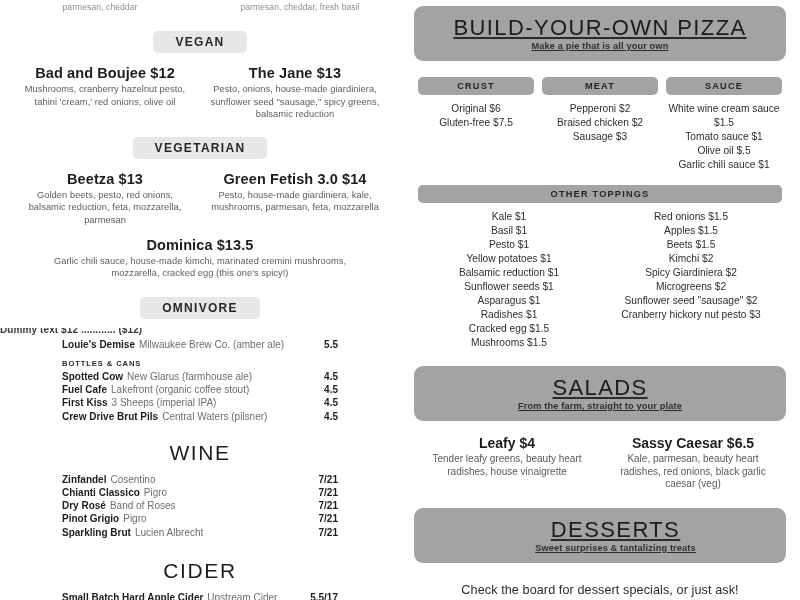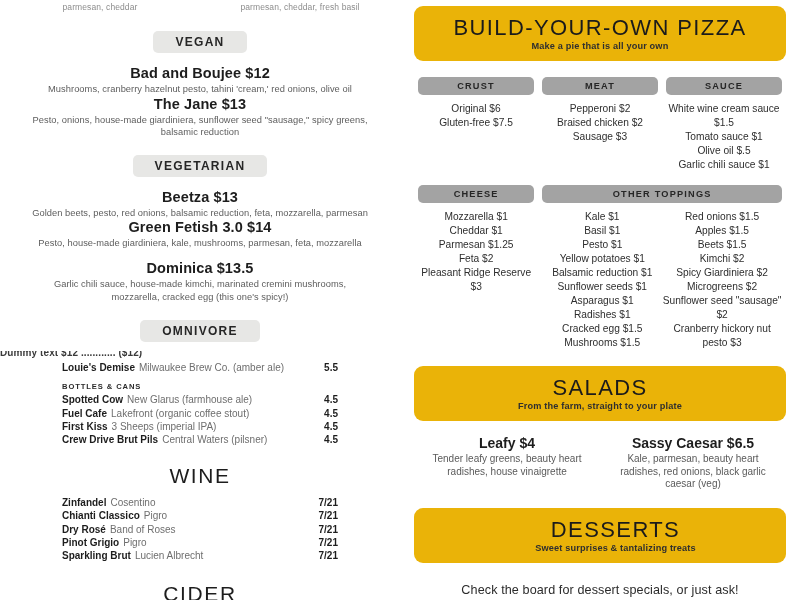--- a/index.html
+++ b/index.html
@@ -37,21 +37,21 @@
     padding: 4px 22px;
     font-size: 12px;
     font-weight: 700;
     letter-spacing: 1.3px;
     color: #262626;
     text-align: center;
     white-space: nowrap;
   }
 
   
-  .pizza-pair { display: flex; padding: 0 10px; flex-direction: column; }
+  .pizza-pair { display: flex; padding: 0 10px; }
   .pizza-cell { flex: 1; text-align: center; padding: 0 8px; }
   .pizza-name {
     font-size: 14.5px; font-weight: 600; color: #1d1d1d;
     letter-spacing: .1px; margin-bottom: 2px;
   }
   .pizza-desc {
     font-size: 9.3px; line-height: 12.6px; color: #5d5d5d;
     letter-spacing: .05px;
   }
   .pizza-single { text-align: center; padding: 0 34px; }
@@ -71,22 +71,22 @@
   .drow .sp { flex: 1; }
   .drow .pr { font-weight: 700; color: #1d1d1d; }
 
   .section-title {
     text-align: center; font-size: 21px; letter-spacing: 1.6px;
     font-weight: 400; color: #1d1d1d; margin: 18px 0 8px 0;
   }
 
   
   .banner {
-    background: #eab308; border-radius: 9px;
-    text-align: center; padding: 9px 10px 10px 10px;
+    background: #a3a3a3; border-radius: 9px;
+    text-align: center; padding: 9px 10px 10px 10px; text-decoration: underline;
   }
   .banner-title {
     font-size: 22px; letter-spacing: 1.4px; font-weight: 400; color: #1b1b1b;
     line-height: 25px;
   }
   .banner-sub {
     font-size: 9.2px; font-weight: 600; color: #2f2f2f;
     letter-spacing: .15px; margin-top: 1px;
   }
 
@@ -283,30 +283,20 @@
         <div class="byo-list">
           <div>White wine cream sauce  $1.5</div>
           <div>Tomato sauce  $1</div>
           <div>Olive oil  $.5</div>
           <div>Garlic chili sauce  $1</div>
         </div>
       </div>
     </div>
 
     <div class="byo-row" style="margin-top:13px;">
-      <div class="byo-col">
-        <div class="byo-head">CHEESE</div>
-        <div class="byo-list">
-          <div>Mozzarella  $1</div>
-          <div>Cheddar  $1</div>
-          <div>Parmesan  $1.25</div>
-          <div>Feta  $2</div>
-          <div>Pleasant Ridge Reserve  $3</div>
-        </div>
-      </div>
       <div class="byo-col wide">
         <div class="byo-head">OTHER TOPPINGS</div>
         <div class="byo-split">
           <div>
             <div>Kale  $1</div>
             <div>Basil  $1</div>
             <div>Pesto  $1</div>
             <div>Yellow potatoes  $1</div>
             <div>Balsamic reduction  $1</div>
             <div>Sunflower seeds  $1</div>

